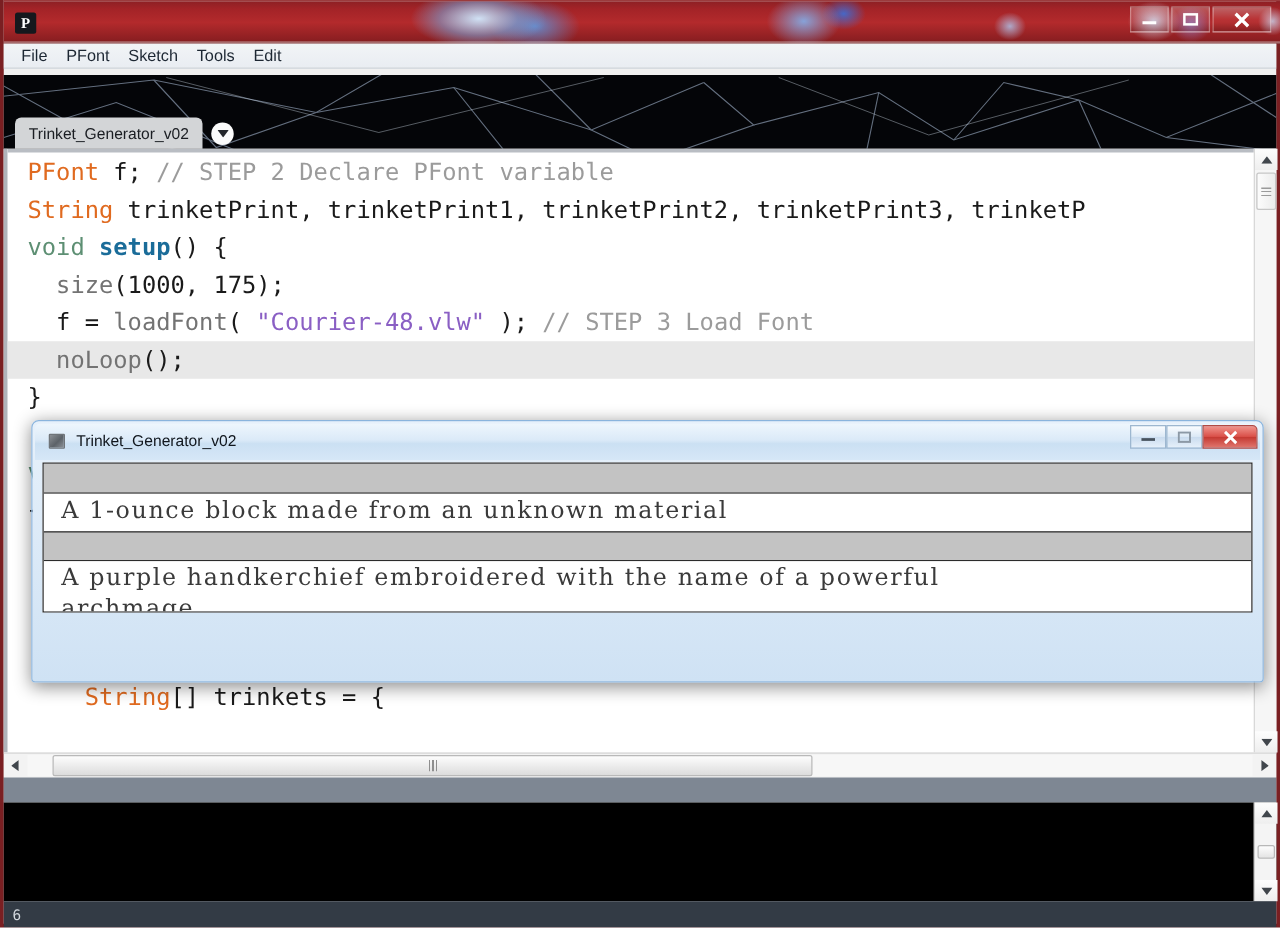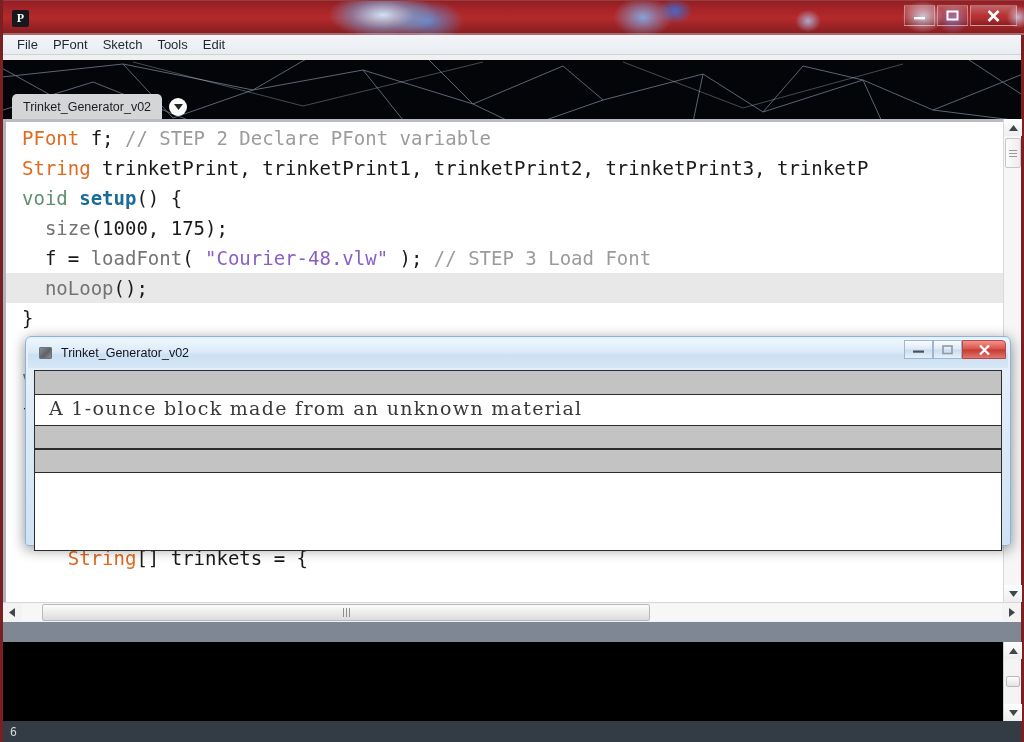--- a/index.html
+++ b/index.html
@@ -275,21 +275,21 @@
   #sw-min { right: 75px; }
   #sw-max { right: 46px; }
   #sw-close {
     right: 2px; width: 44px;
     border: 1px solid #b04a45;
     background: linear-gradient(to bottom,#f0948d,#da514a 48%,#c53a33 52%,#e0766e);
     border-radius: 0 4px 0 0;
   }
   #sw-canvas {
     position: absolute; left: 8px; top: 33px;
-    width: 968px; height: 181px;
+    width: 968px; height: 120px;
     background: #ffffff;
     border: 1px solid #2c2c2c;
     overflow: hidden;
   }
   .tr-bar {
     height: 24px;
     background: #c3c3c3;
     border-bottom: 1px solid #2c2c2c;
     border-top: 1px solid #2c2c2c;
   }
@@ -456,17 +456,19 @@
         <svg width="13" height="12" viewBox="0 0 13 12">
           <path d="M2 1.5 L11 10.5 M11 1.5 L2 10.5" stroke="#ffffff" stroke-width="2.3" fill="none"></path>
         </svg>
       </div>
     </div>
 
     <div id="sw-canvas">
         <div class="tr-bar"></div>
         <div class="tr-text">A 1-ounce block made from an unknown material</div>
         <div class="tr-bar"></div>
+        <div class="tr-text">A purple handkerchief embroidered with the name of a powerful
+archmage</div>
         <div class="tr-bar"></div>
       </div>
   </div>
 
 </div>
 
 </body></html>

